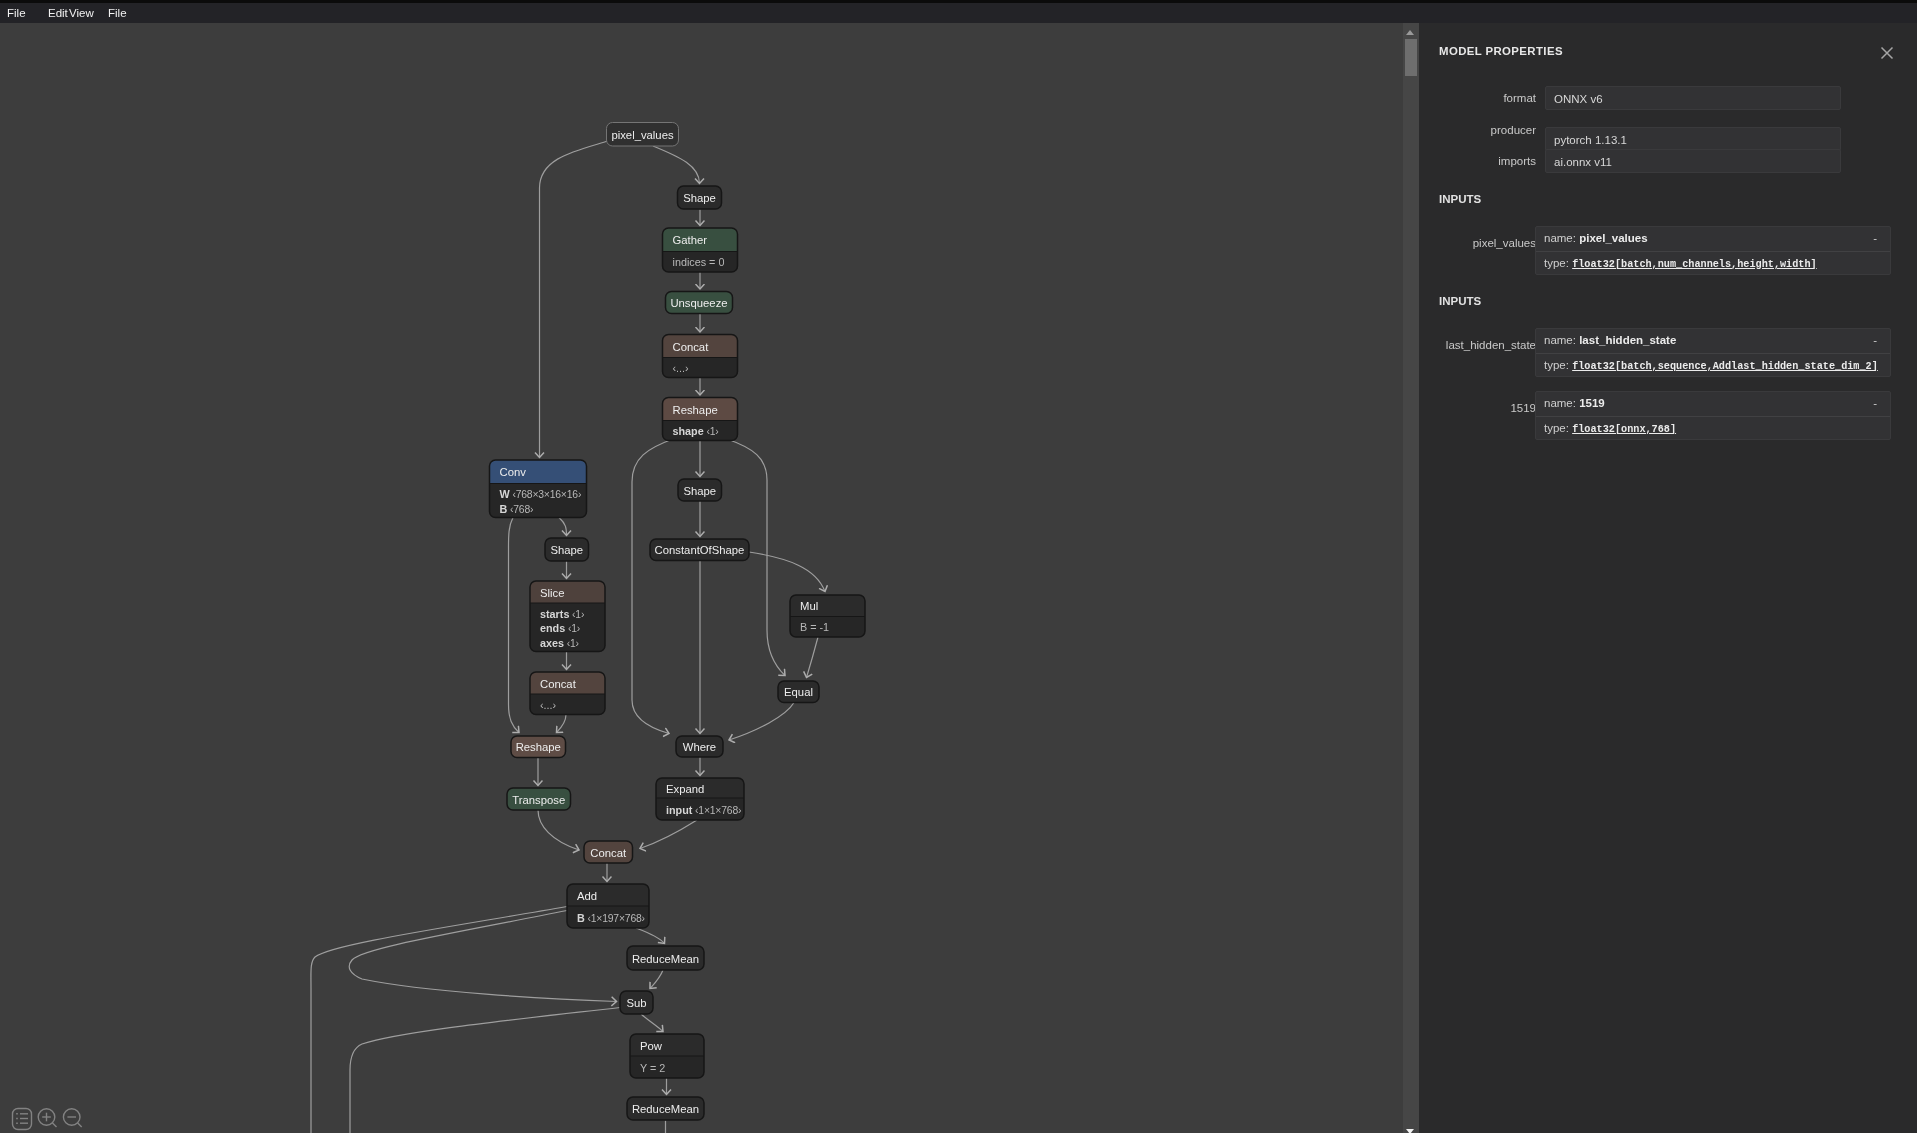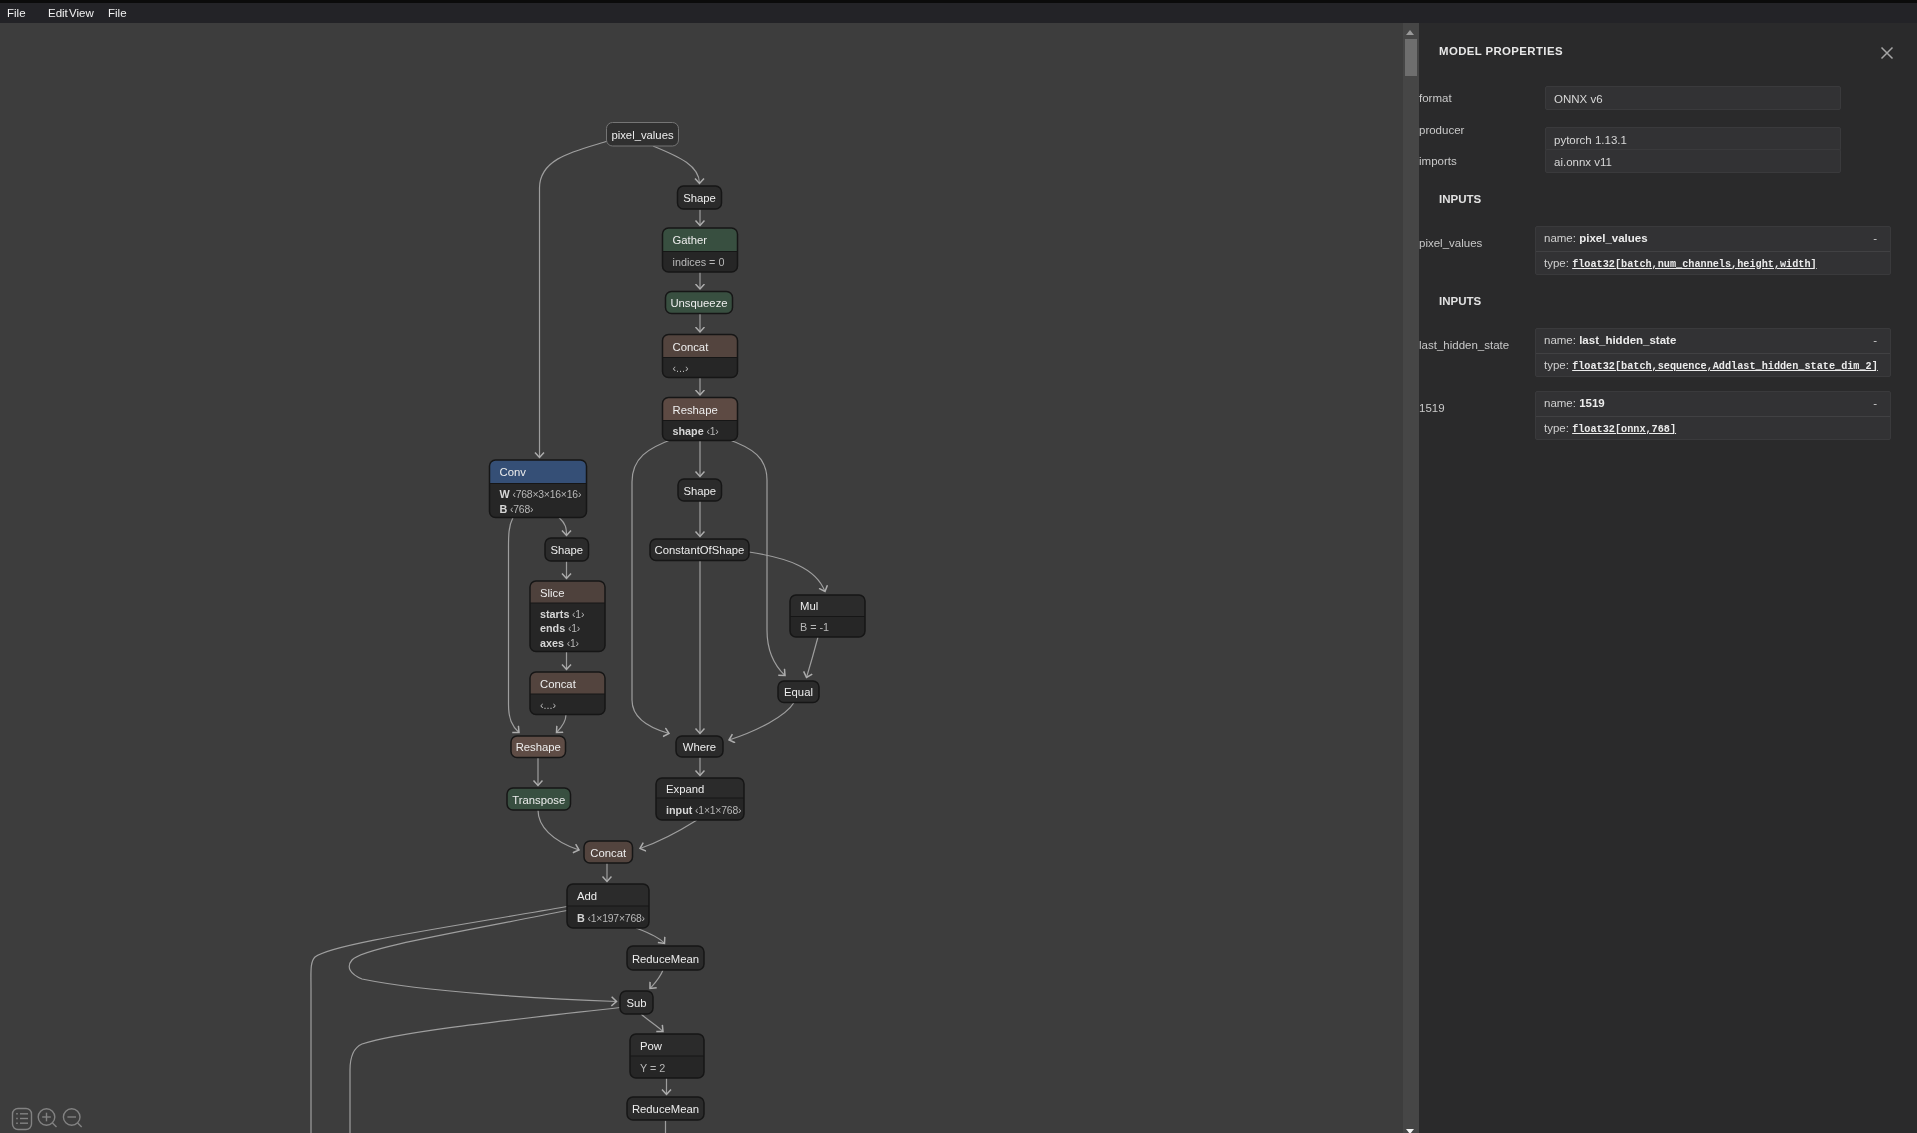--- a/index.html
+++ b/index.html
@@ -10,21 +10,21 @@
 #menubar span { position:absolute; }
 #gsvg { position:absolute; left:0; top:0; }
 #scroll { position:absolute; left:1403px; top:22.5px; width:16px; height:1110.5px; background:#464646; }
 #thumb { position:absolute; left:1.5px; top:16px; width:12.5px; height:37px; background:#6e6e6e; }
 #uparr { position:absolute; left:3px; top:7px; width:0; height:0; border-left:4.7px solid transparent; border-right:4.7px solid transparent; border-bottom:5.5px solid #9a9a9a; }
 #dnarr { position:absolute; left:3px; bottom:-1px; width:0; height:0; border-left:4.7px solid transparent; border-right:4.7px solid transparent; border-top:5.5px solid #f2f2f2; }
 #side { position:absolute; left:1419px; top:22.5px; width:498px; height:1110.5px; background:#2a2a2b;
   color:#d8d8d8; font-size:11.5px; }
 #sptitle { position:absolute; left:20px; top:22px; font-weight:bold; font-size:11.4px; letter-spacing:0.4px; color:#e8e8e8; }
 #closex { position:absolute; right:23px; top:23px; }
-.lab { position:absolute; left:0; width:117px; height:24px; line-height:24px; text-align:left; color:#c9c9c9; font-size:11.5px; }
+.lab { position:absolute; left:0; width:117px; height:24px; line-height:24px; text-align:right; color:#c9c9c9; font-size:11.5px; }
 .vbox { position:absolute; left:126px; width:296px; height:24px; line-height:24px; background:#323234;
   border:1px solid #3a3a3c; border-radius:2px; padding-left:8px; color:#d8d8d8; font-size:11.5px; }
 .sect { position:absolute; left:20px; font-weight:bold; font-size:11.5px; color:#e2e2e2; }
 .ibox { position:absolute; left:116px; width:356px; background:#323234; border:1px solid #3a3a3c; border-radius:2px; }
 .irow { position:relative; height:23.5px; line-height:23.5px; padding-left:8px; color:#cfcfcf; font-size:11.5px; white-space:nowrap; overflow:hidden; }
 .irow b { color:#ececec; }
 .irow.sep { border-top:1px solid #414143; }
 .mono { font-family:"Liberation Mono",monospace; font-size:10.2px; font-weight:bold;text-decoration:underline; }
 .dash { position:absolute; right:13px; top:0; color:#cfcfcf; }
 </style></head>

